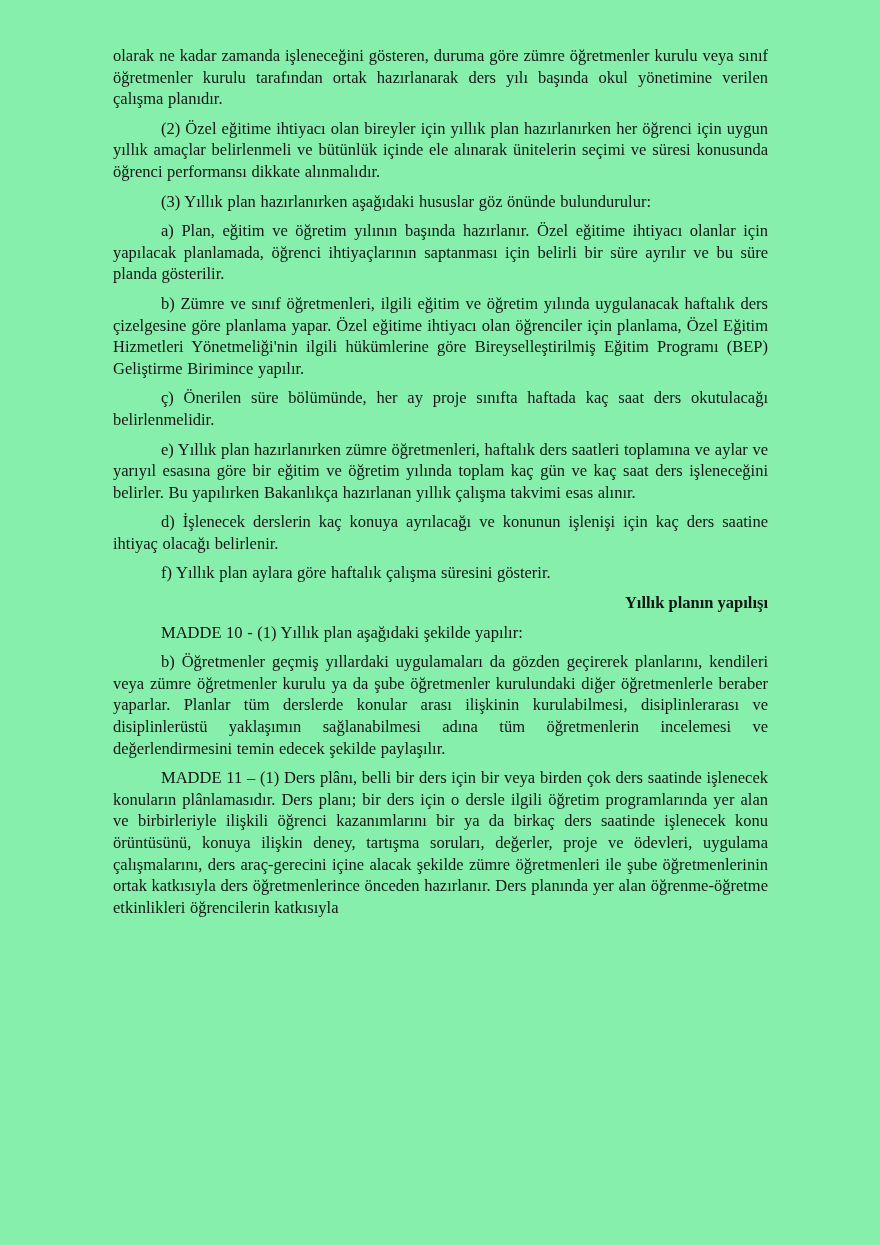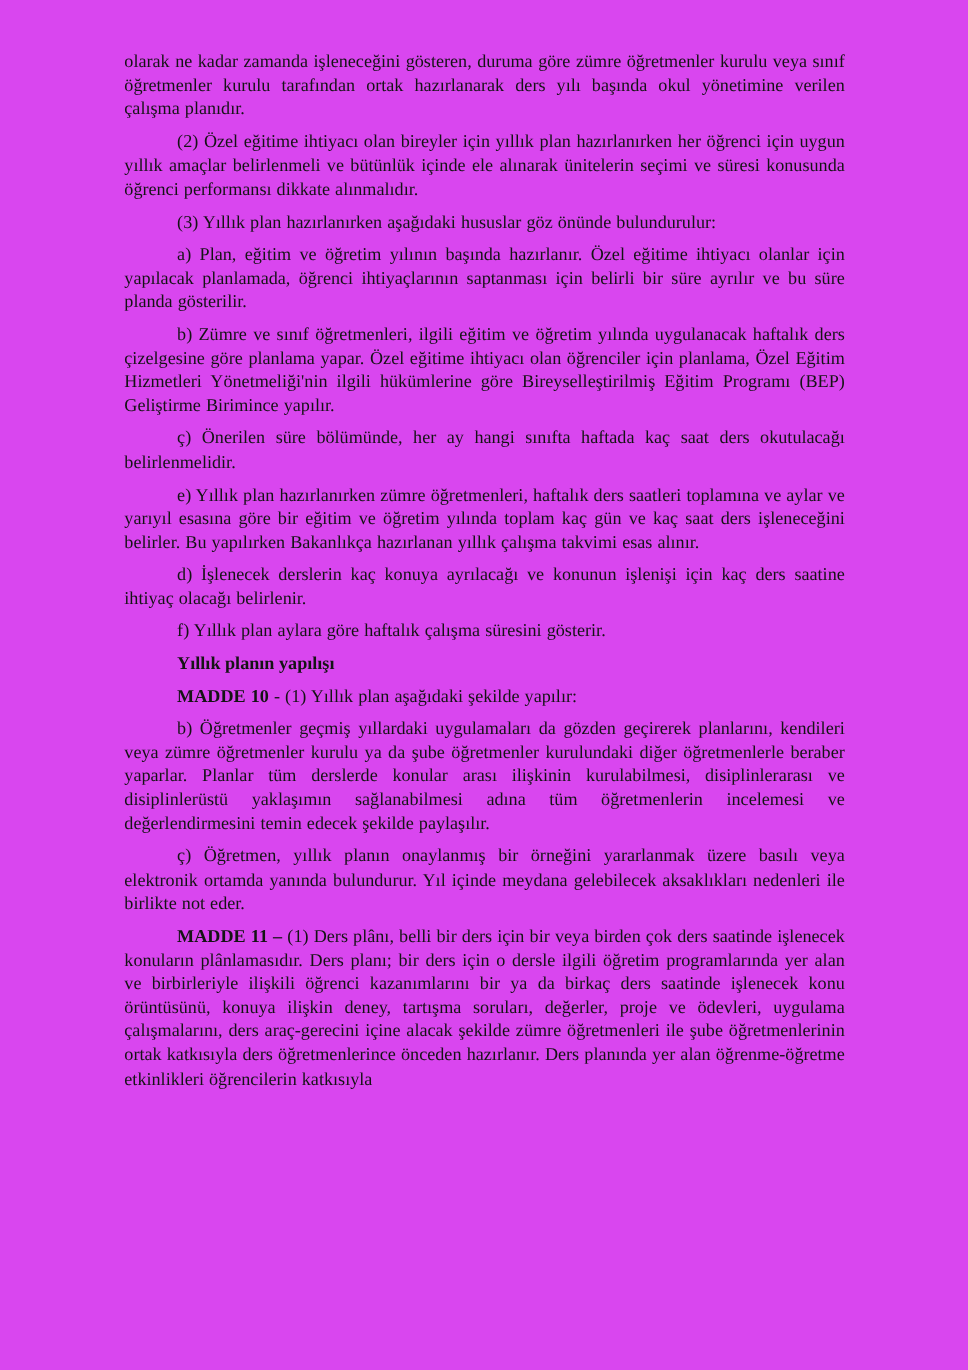--- a/index.html
+++ b/index.html
@@ -6,78 +6,77 @@
     margin: 0;
     padding: 0;
     background: #ffffff;
   }
   .page {
     position: relative;
     box-sizing: border-box;
     width: 880px;
     height: 1245px;
     margin: 0;
-    background: #d946ef;
+    background: #86efac;
     padding: 45px 112px 30px 113px;
     font-family: "Liberation Serif", "DejaVu Serif", serif;
     font-size: 16.5px;
     line-height: 21.6px;
     color: #141414;
     overflow: hidden;
   }
   .para {
     margin: 0 0 8px 0;
     text-align: justify;
     text-indent: 48px;
     word-spacing: 0.5px;
   }
   .para.no-indent {
     text-indent: 0;
   }
   .heading {
     margin: 0 0 8px 0;
     padding-left: 48px;
     font-weight: bold;
-    text-align: left;
+    text-align: right;
   }
   .lead {
-    font-weight: bold;
+    font-weight: normal;
   }
 </style>
 </head>
 <body>
 
 <div class="page">
 
   <p class="para no-indent">olarak ne kadar zamanda işleneceğini gösteren, duruma göre zümre öğretmenler kurulu veya sınıf öğretmenler kurulu tarafından ortak hazırlanarak ders yılı başında okul yönetimine verilen çalışma planıdır.</p>
 
   <p class="para">(2) Özel eğitime ihtiyacı olan bireyler için yıllık plan hazırlanırken her öğrenci için uygun yıllık amaçlar belirlenmeli ve bütünlük içinde ele alınarak ünitelerin seçimi ve süresi konusunda öğrenci performansı dikkate alınmalıdır.</p>
 
   <p class="para">(3) Yıllık plan hazırlanırken aşağıdaki hususlar göz önünde bulundurulur:</p>
 
   <p class="para">a) Plan, eğitim ve öğretim yılının başında hazırlanır. Özel eğitime ihtiyacı olanlar için yapılacak planlamada, öğrenci ihtiyaçlarının saptanması için belirli bir süre ayrılır ve bu süre planda gösterilir.</p>
 
   <p class="para">b) Zümre ve sınıf öğretmenleri, ilgili eğitim ve öğretim yılında uygulanacak haftalık ders çizelgesine göre planlama yapar. Özel eğitime ihtiyacı olan öğrenciler için planlama, Özel Eğitim Hizmetleri Yönetmeliği'nin ilgili hükümlerine göre Bireyselleştirilmiş Eğitim Programı (BEP) Geliştirme Birimince yapılır.</p>
 
 
-  <p class="para">ç) Önerilen süre bölümünde, her ay hangi sınıfta haftada kaç saat ders okutulacağı belirlenmelidir.</p>
+  <p class="para">ç) Önerilen süre bölümünde, her ay proje sınıfta haftada kaç saat ders okutulacağı belirlenmelidir.</p>
 
   <p class="para">e) Yıllık plan hazırlanırken zümre öğretmenleri, haftalık ders saatleri toplamına ve aylar ve yarıyıl esasına göre bir eğitim ve öğretim yılında toplam kaç gün ve kaç saat ders işleneceğini belirler. Bu yapılırken Bakanlıkça hazırlanan yıllık çalışma takvimi esas alınır.</p>
 
   <p class="para">d) İşlenecek derslerin kaç konuya ayrılacağı ve konunun işlenişi için kaç ders saatine ihtiyaç olacağı belirlenir.</p>
 
   <p class="para">f) Yıllık plan aylara göre haftalık çalışma süresini gösterir.</p>
 
   <p class="heading">Yıllık planın yapılışı</p>
 
   <p class="para"><span class="lead">MADDE 10</span><span> - (1) Yıllık plan aşağıdaki şekilde yapılır:</span></p>
 
 
   <p class="para">b) Öğretmenler geçmiş yıllardaki uygulamaları da gözden geçirerek planlarını, kendileri veya zümre öğretmenler kurulu ya da şube öğretmenler kurulundaki diğer öğretmenlerle beraber yaparlar. Planlar tüm derslerde konular arası ilişkinin kurulabilmesi, disiplinlerarası ve disiplinlerüstü yaklaşımın sağlanabilmesi adına tüm öğretmenlerin incelemesi ve değerlendirmesini temin edecek şekilde paylaşılır.</p>
 
 
-  <p class="para">ç) Öğretmen, yıllık planın onaylanmış bir örneğini yararlanmak üzere basılı veya elektronik ortamda yanında bulundurur. Yıl içinde meydana gelebilecek aksaklıkları nedenleri ile birlikte not eder.</p>
 
 
 
   <p class="para"><span class="lead">MADDE 11 –</span><span> (1) Ders plânı, belli bir ders için bir veya birden çok ders saatinde işlenecek konuların plânlamasıdır. Ders planı; bir ders için o dersle ilgili öğretim programlarında yer alan ve birbirleriyle ilişkili öğrenci kazanımlarını bir ya da birkaç ders saatinde işlenecek konu örüntüsünü, konuya ilişkin deney, tartışma soruları, değerler, proje ve ödevleri, uygulama çalışmalarını, ders araç-gerecini içine alacak şekilde zümre öğretmenleri ile şube öğretmenlerinin ortak katkısıyla ders öğretmenlerince önceden hazırlanır. Ders planında yer alan öğrenme-öğretme etkinlikleri öğrencilerin katkısıyla</span></p>
 
 </div>
 
 </body></html>

